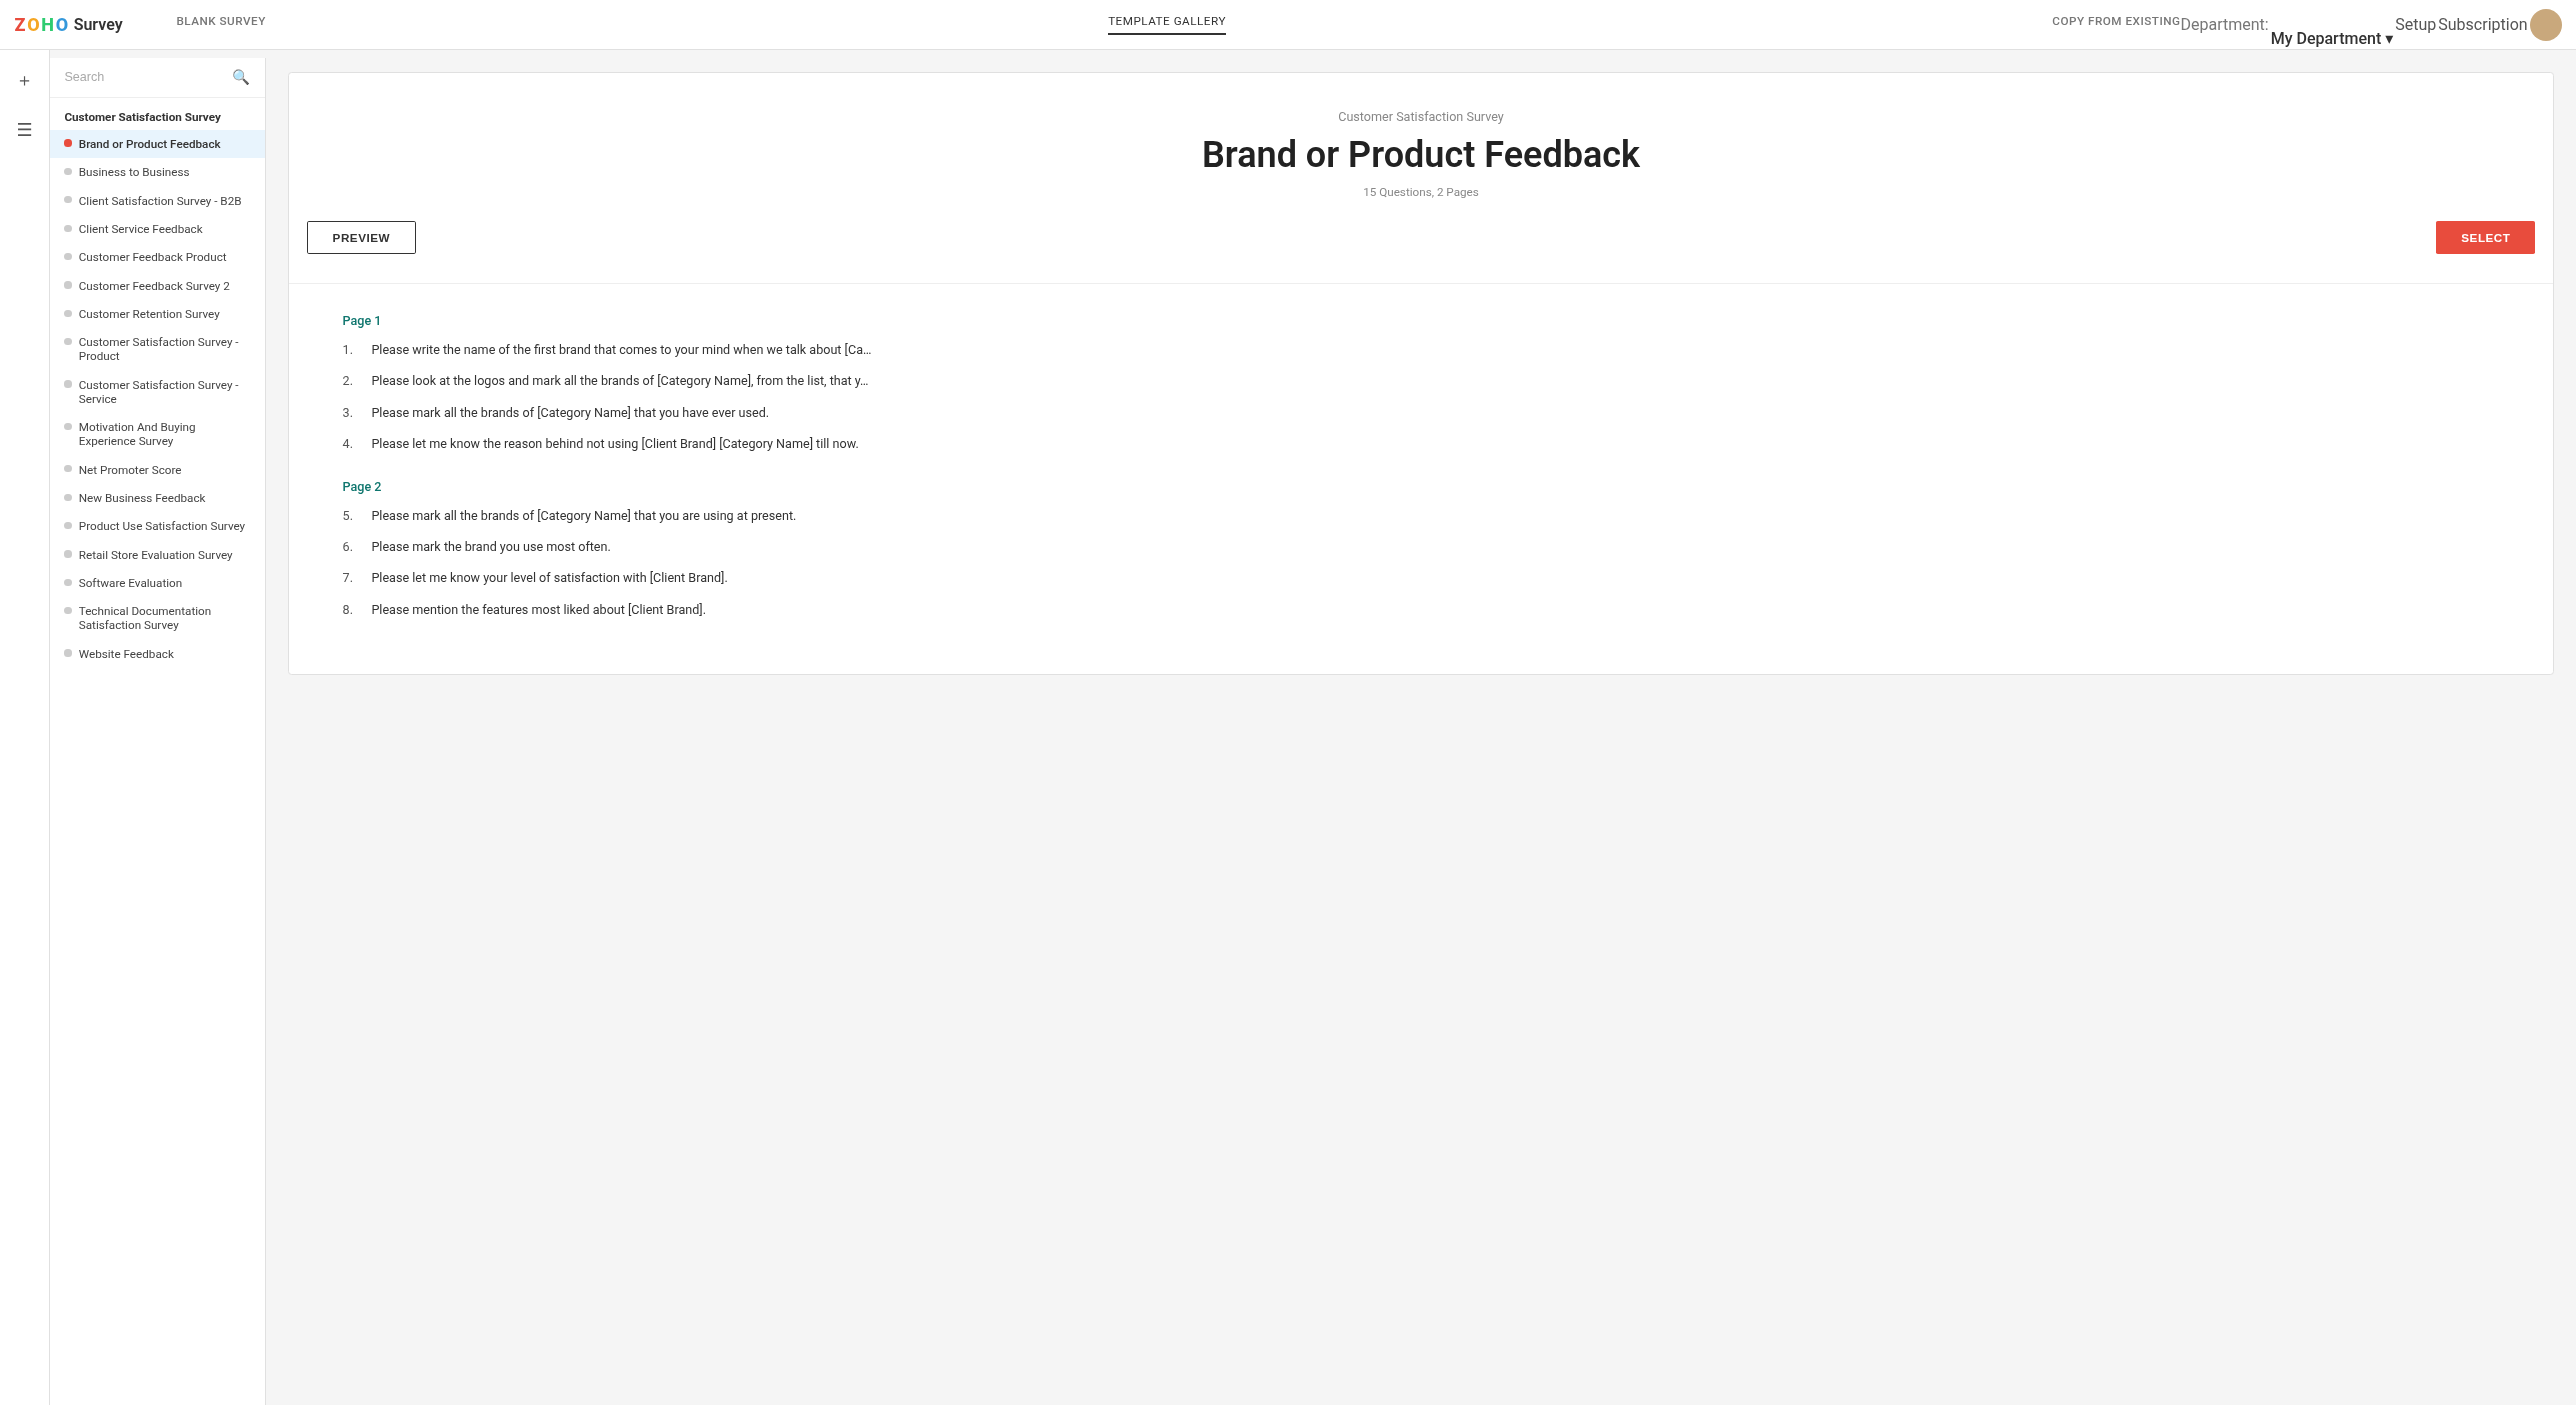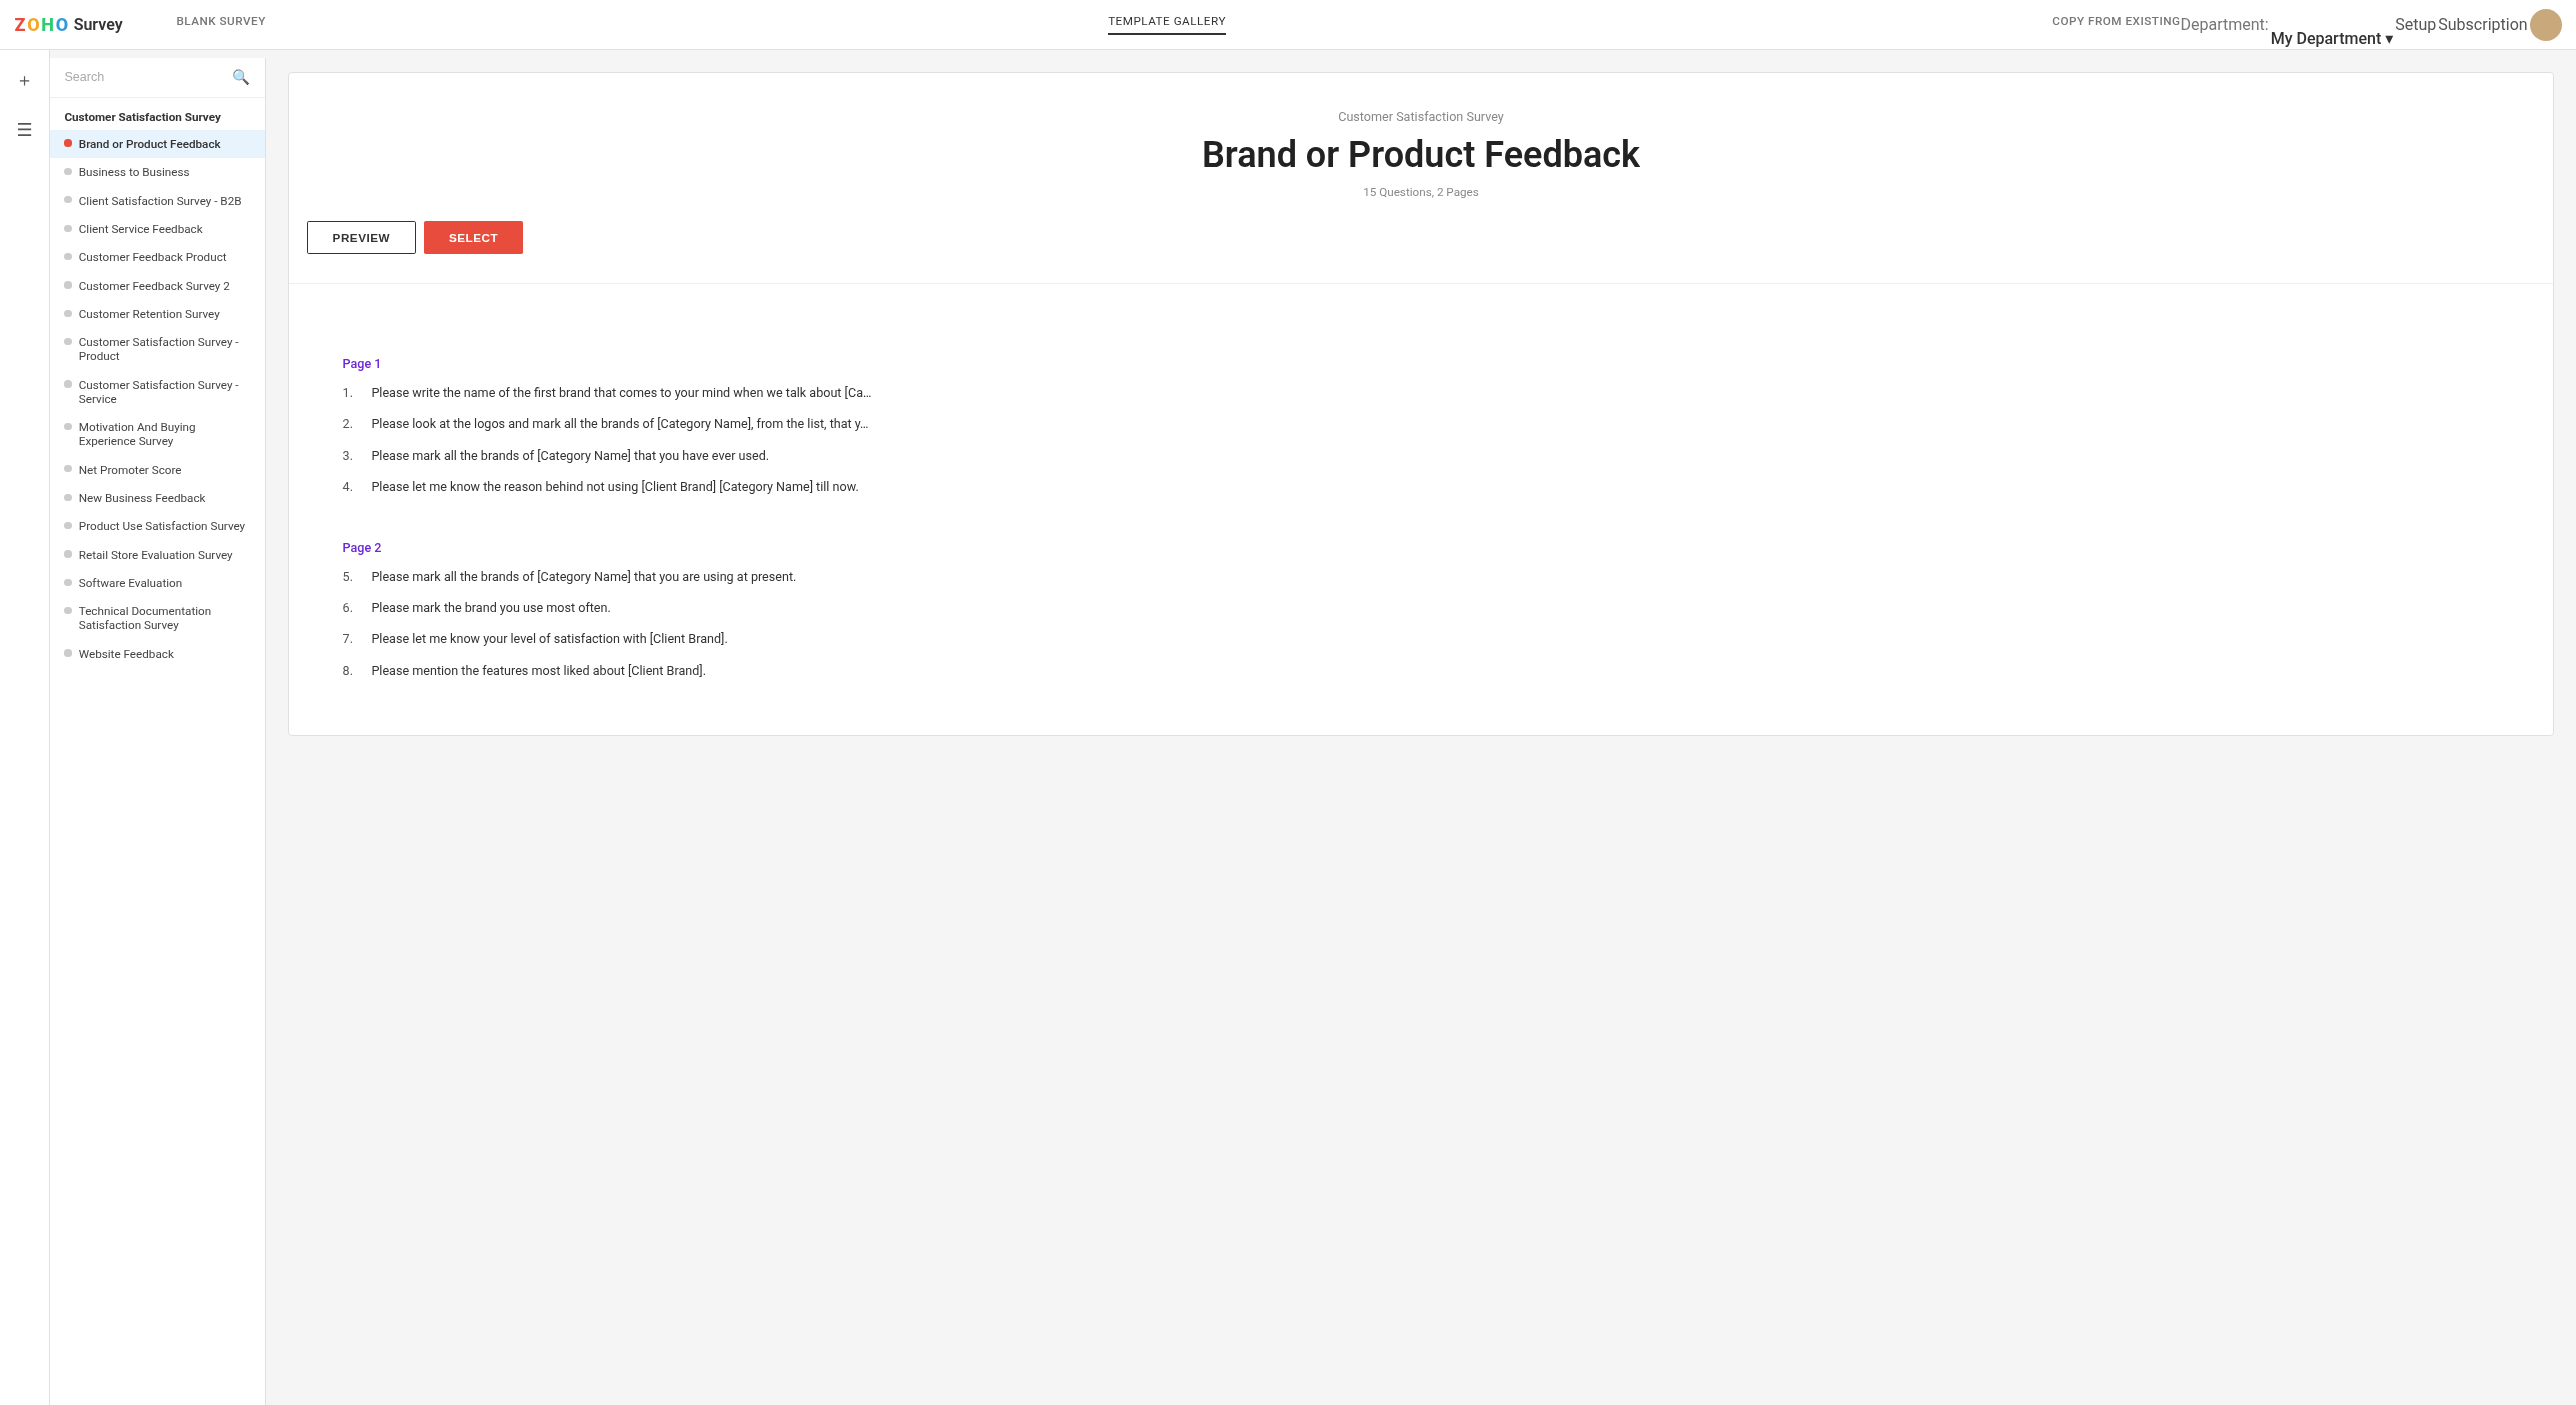--- a/index.html
+++ b/index.html
@@ -202,21 +202,21 @@
       color: #222;
       margin-bottom: 9px;
     }
     .preview-meta {
       font-size: 11.7px;
       color: #888;
       margin-bottom: 21.6px;
     }
     .preview-actions {
       display: flex;
-      justify-content: flex-start;
+      justify-content: space-between;
       gap: 8px;
     }
     .btn-preview {
       padding: 9px 25px;
       border: 1.8px solid #333;
       background: #fff;
       color: #333;
       font-size: 11.7px;
       font-weight: 600;
       letter-spacing: 0.5px;
@@ -233,24 +233,23 @@
       letter-spacing: 0.5px;
       cursor: pointer;
       border-radius: 1.8px;
     }
 
     .preview-body {
       padding: 29px 54px;
     }
     .page-label {
       font-size: 12.6px;
-      color: #6d28d9;
+      color: #0f766e;
       font-weight: 500;
       margin-bottom: 12.6px;
-      margin-top: 43px;
     }
     .question-list {
       list-style: none;
       margin-bottom: 25px;
     }
     .question-item {
       display: flex;
       gap: 7.2px;
       font-size: 12.6px;
       color: #333;

